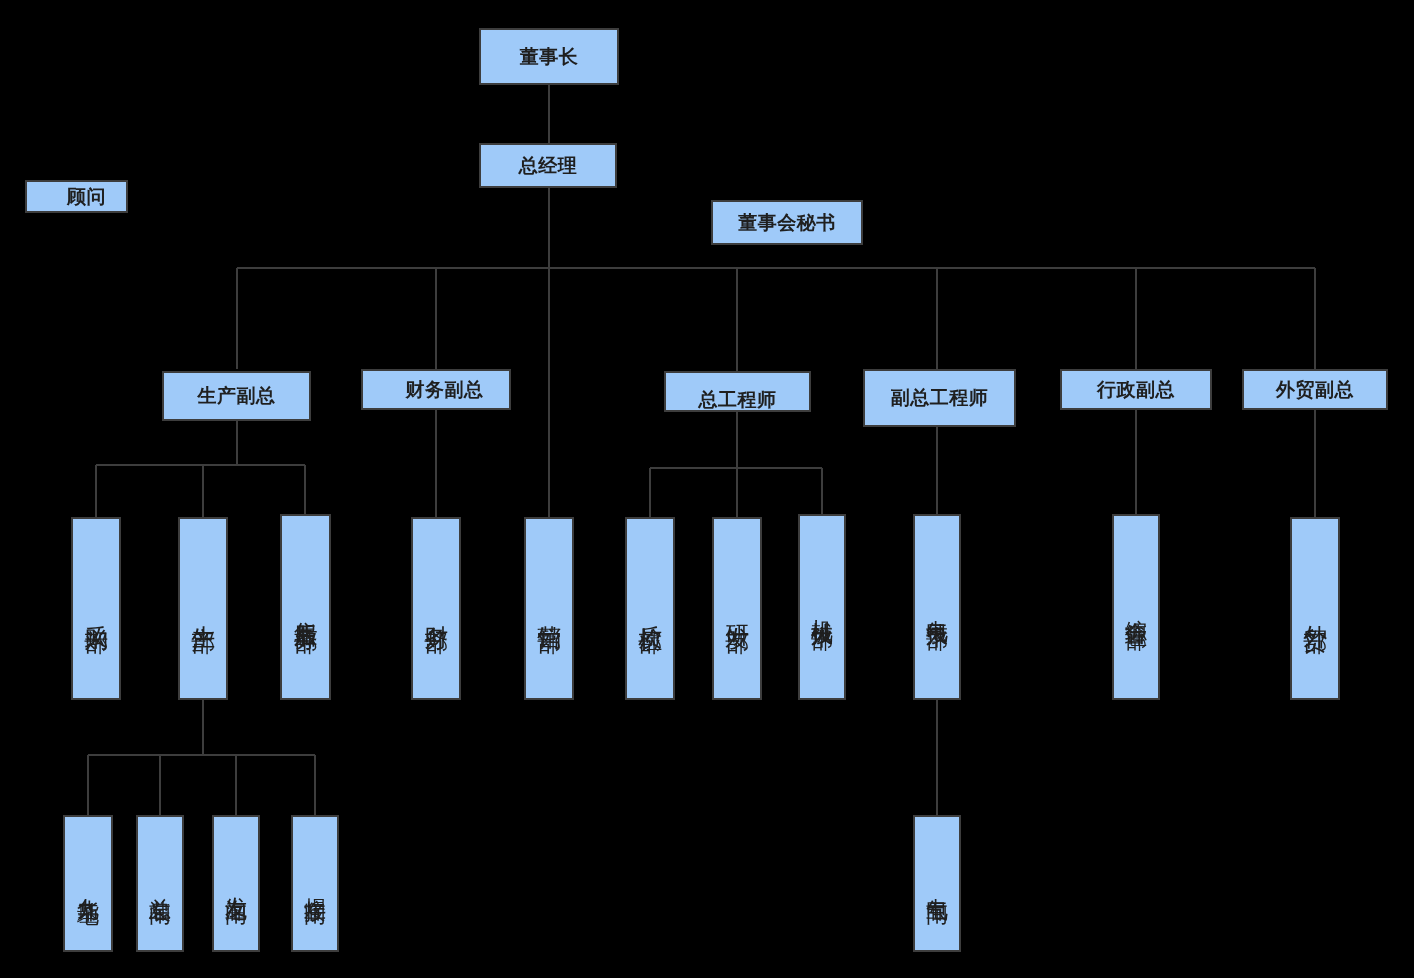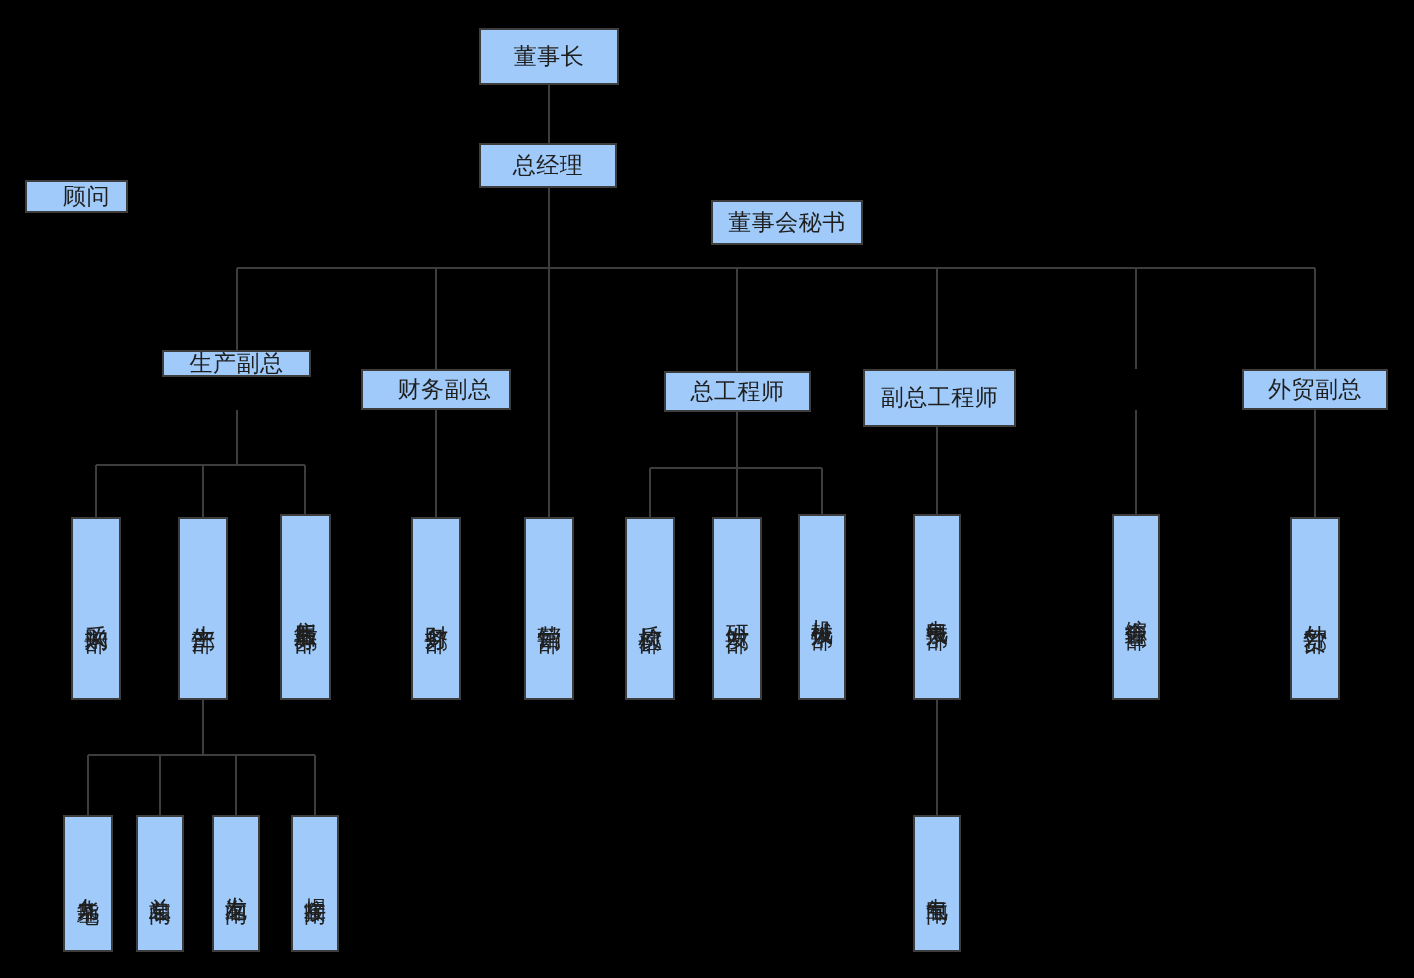--- a/index.html
+++ b/index.html
@@ -36,22 +36,22 @@
     text-align: center;
     z-index: 2;
   }
   .node .label {
     display: block;
     line-height: 1.12;
     letter-spacing: 0.5px;
   }
   
   .node.horiz .label {
-    font-size: 23px;
-    font-weight: normal;
+    font-size: 19px;
+    font-weight: bold;
     white-space: nowrap;
   }
   
   .node.vert {
     align-items: center;
     justify-content: center;
   }
   .node.vert .label {
     writing-mode: vertical-rl;
     text-orientation: upright;
@@ -126,36 +126,39 @@
   </div>
 
   <div class="node horiz" style="left:671px; top:200px; width:152px; height:45px;margin-left:40px;">
     <span class="label">董事会秘书</span>
   </div>
 
   <div class="node horiz" style="left:25px; top:180px; width:103px; height:33px;padding-left:20px;">
     <span class="label">顾问</span>
   </div>
 
-  <div class="node horiz" style="left:162px; top:350px; width:149px; height:27px;justify-content:center;">
+  <div class="node horiz" style="left:162px; top:371px; width:149px; height:50px;justify-content:center;">
     <span class="label">生产副总</span>
   </div>
 
   <div class="node horiz" style="left:361px; top:369px; width:150px; height:41px;padding-left:17px;">
     <span class="label">财务副总</span>
   </div>
 
-  <div class="node horiz" style="left:664px; top:371px; width:147px; height:41px;">
+  <div class="node horiz" style="left:664px; top:371px; width:147px; height:41px;align-items:flex-end;">
     <span class="label">总工程师</span>
   </div>
 
   <div class="node horiz" style="left:863px; top:369px; width:153px; height:58px;">
     <span class="label">副总工程师</span>
   </div>
 
+  <div class="node horiz" style="left:1060px; top:369px; width:152px; height:41px;">
+    <span class="label">行政副总</span>
+  </div>
 
   <div class="node horiz" style="left:1242px; top:369px; width:146px; height:41px;">
     <span class="label">外贸副总</span>
   </div>
 
   <div class="node vert" style="left:71px; top:517px; width:50px; height:183px;">
     <span class="label">采购部</span>
   </div>
 
   <div class="node vert" style="left:178px; top:517px; width:50px; height:183px;">

